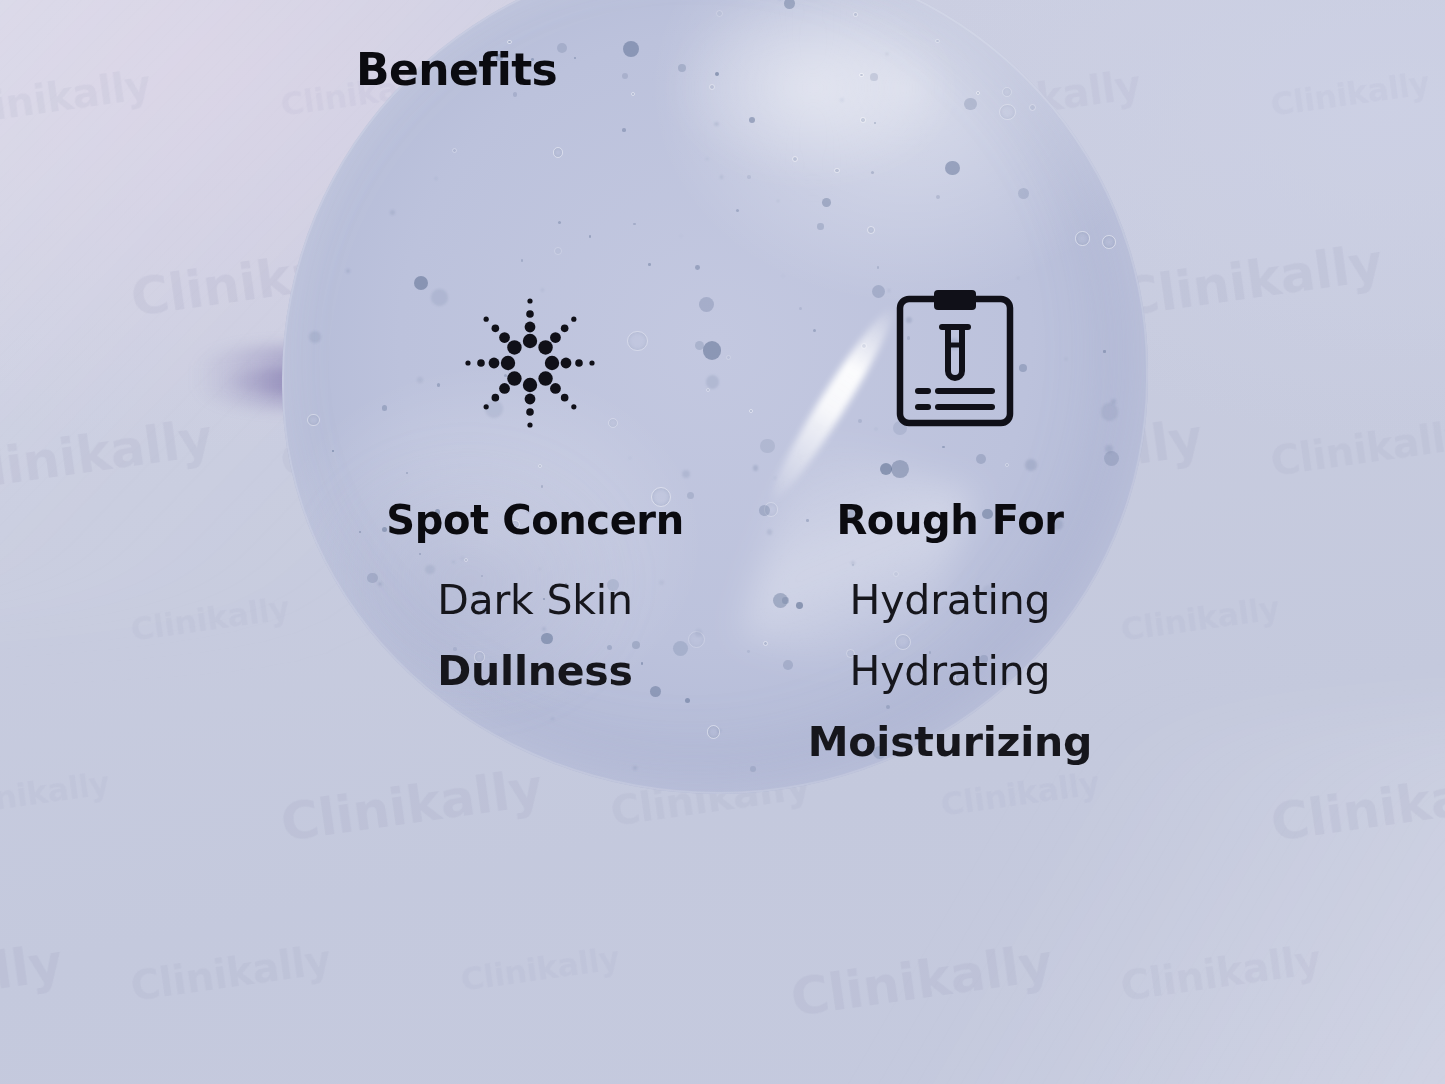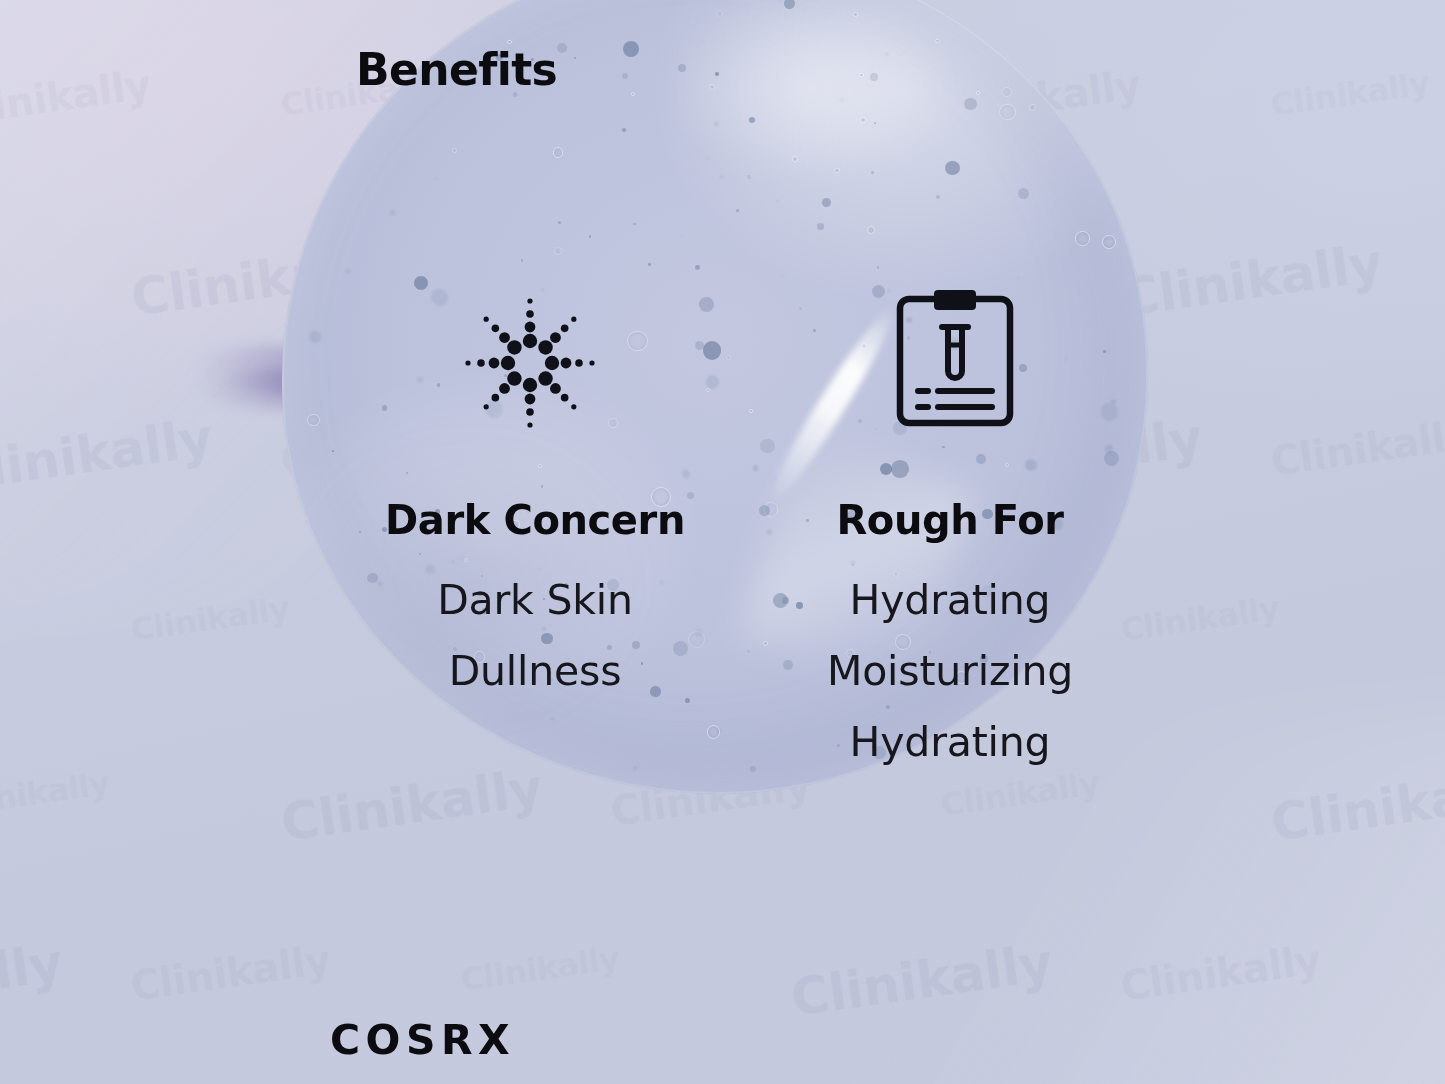--- a/index.html
+++ b/index.html
@@ -218,21 +218,21 @@
   .col-item {
     font-family: "DejaVu Sans", sans-serif;
     font-weight: 400;
     font-size: 41px;
     letter-spacing: -0.2px;
     color: #16161c;
     line-height: 1;
     margin: 0 0 30px 0;
     white-space: nowrap;
   }
-  .col-item:last-child { margin-bottom: 0; }
+  .col-item:last-child { margin-bottom: 0; font-weight: bold; }
 
   
   .brand {
     position: absolute;
     left: 330px;
     top: 1016px;
     font-family: "DejaVu Sans", sans-serif;
     font-weight: 700;
     font-size: 41px;
     letter-spacing: 5.5px;
@@ -532,27 +532,26 @@
       <path d="M53 40 L53 84 a7 7 0 0 0 14 0 L67 40" fill="none" stroke="#101018" stroke-width="6" stroke-linejoin="round"></path>
       <line x1="53" y1="58" x2="67" y2="58" stroke="#101018" stroke-width="5"></line>
       <line x1="23" y1="104" x2="33" y2="104" stroke="#101018" stroke-width="6" stroke-linecap="round"></line>
       <line x1="43" y1="104" x2="97" y2="104" stroke="#101018" stroke-width="6" stroke-linecap="round"></line>
       <line x1="23" y1="120" x2="33" y2="120" stroke="#101018" stroke-width="6" stroke-linecap="round"></line>
       <line x1="43" y1="120" x2="97" y2="120" stroke="#101018" stroke-width="6" stroke-linecap="round"></line>
     </svg>
   </div>
 
   <div class="col col-left">
-    <div class="col-head">Dark Concern</div>
+    <div class="col-head">Spot Concern</div>
     <div class="col-item">Dark Skin</div>
     <div class="col-item">Dullness</div>
   </div>
 
   <div class="col col-right">
     <div class="col-head">Rough For</div>
     <div class="col-item">Hydrating</div>
+    <div class="col-item">Hydrating</div>
     <div class="col-item">Moisturizing</div>
-    <div class="col-item">Hydrating</div>
   </div>
 
-  <div class="brand">COSRX</div>
 
 </div>
 
 </body></html>

